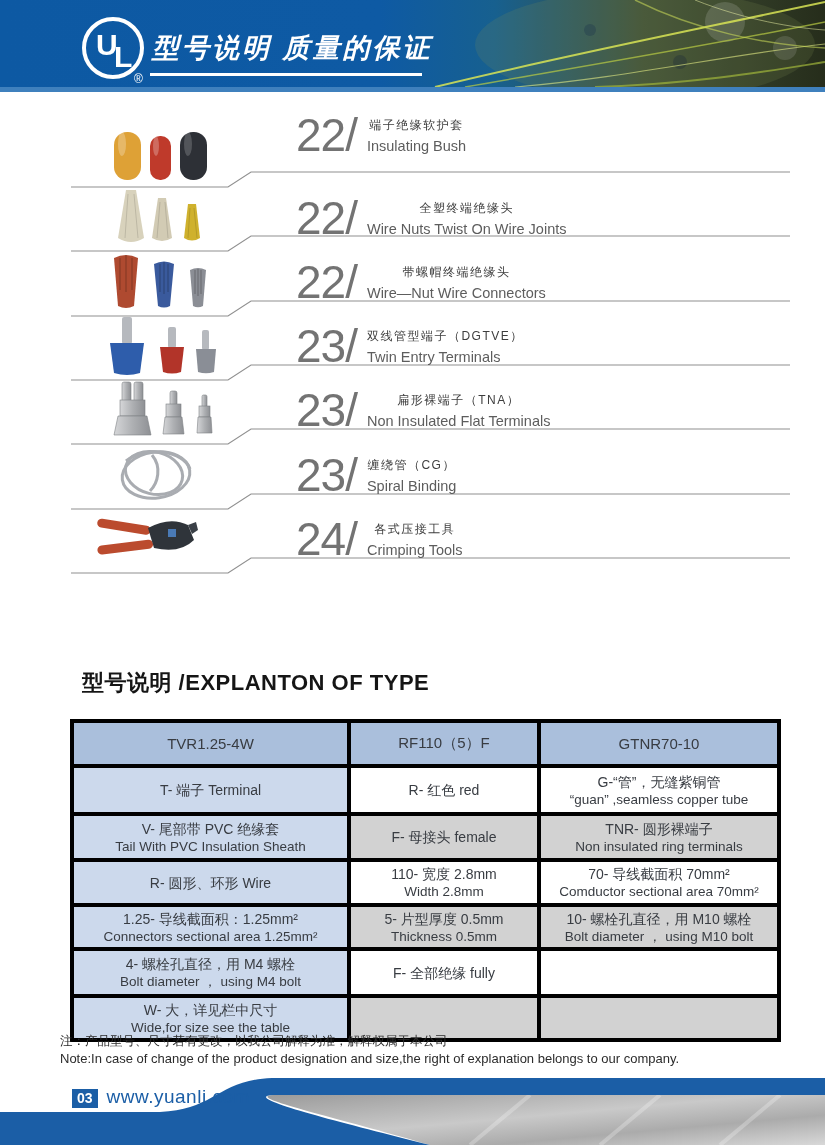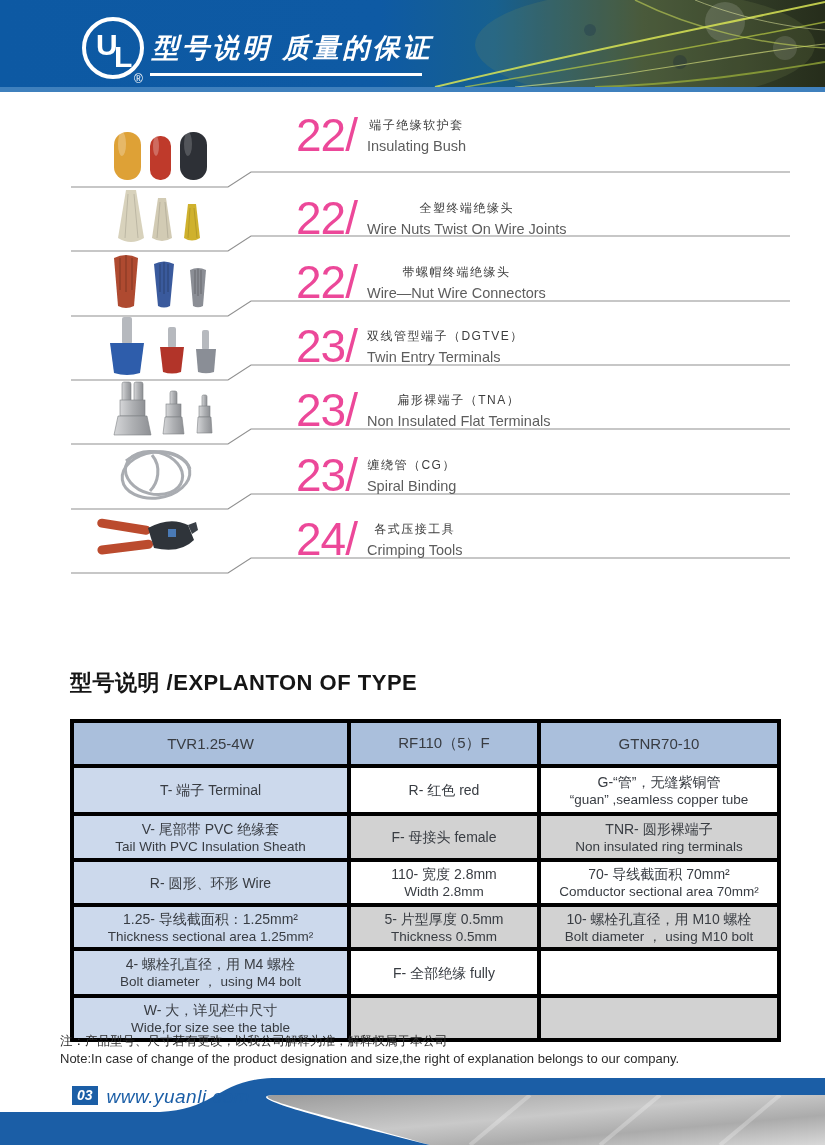--- a/index.html
+++ b/index.html
@@ -13,48 +13,48 @@
   .hdr-art{position:absolute;top:0;right:0;width:430px;height:87px;}
   .logo{position:absolute;top:13px;left:76px;width:76px;height:74px;}
   .brand{position:absolute;top:30px;left:152px;color:#fff;font-weight:bold;font-style:italic;
          font-size:27px;letter-spacing:3px;white-space:nowrap;}
   .brand-line{position:absolute;top:73px;left:150px;width:272px;height:3px;background:#fff;}
 
   
   .toc{position:absolute;top:94px;left:0;width:825px;height:486px;}
   .toc-lines{position:absolute;top:0;left:0;width:825px;height:486px;}
   .toc-item{position:absolute;left:296px;display:flex;align-items:flex-start;}
-  .toc-num{font-size:46px;line-height:50px;color:#ec4899;letter-spacing:-1px;}
+  .toc-num{font-size:46px;line-height:50px;color:#737373;letter-spacing:-1px;}
   .toc-titles{margin-left:10px;padding-top:5px;}
   .toc-cn{font-size:12px;color:#3d3d3d;letter-spacing:1.5px;line-height:20px;text-align:center;}
   .toc-en{font-size:14.5px;color:#5d5d5d;line-height:19px;margin-top:2px;}
   .toc-fig{position:absolute;left:92px;width:140px;height:60px;}
 
   
   .type-sec{position:absolute;top:668px;left:70px;width:707px;}
-  .type-title{font-size:22px;font-weight:bold;color:#151515;letter-spacing:0.5px;margin:0 0 0 0;}
+  .type-title{font-size:22px;font-weight:bold;color:#151515;letter-spacing:0.5px;margin:0 0 0 12px;}
   table.spec{border-collapse:collapse;table-layout:fixed;width:707px;margin-top:21px;
              border:2px solid #3f3f3f;}
   table.spec th,table.spec td{border:4px solid #000000;text-align:center;vertical-align:middle;
              padding:2px 4px;color:#383c42;}
   table.spec th{background:#aabfdc;font-weight:normal;font-size:15px;}
   td.c1{background:#ccd9ec;}
   td.w{background:#ffffff;}
   td.g{background:#d2d2d2;}
   .cellcn{font-size:14px;line-height:18px;}
   .cellen{font-size:13.5px;line-height:17px;}
 
   
   .notes{position:absolute;top:1033px;left:60px;width:700px;color:#2b2b2b;}
   .note-cn{font-size:12.5px;line-height:17px;}
   .note-en{font-size:13px;line-height:17px;}
 
   
   .foot-swoosh{position:absolute;top:1078px;left:0;width:825px;height:67px;}
-  .foot-row{position:absolute;top:1086px;left:72px;display:flex;align-items:flex-start;font-style:italic;}
+  .foot-row{position:absolute;top:1086px;left:72px;display:flex;align-items:flex-end;}
   .page-badge{background:#1b5ea6;color:#fff;font-size:14px;font-weight:bold;
               padding:1px 5px 2px 5px;line-height:16px;}
   .site{color:#1b5ea6;font-size:19px;margin-left:9px;letter-spacing:0.5px;}
 </style>
 </head>
 <body>
 
 <div class="page">
 
   <div class="hdr">
@@ -287,21 +287,21 @@
               <div class="cellen">Width 2.8mm</div>
             </td>
         <td class="w">
               <div class="cellcn">70- 导线截面积 70mm²</div>
               <div class="cellen">Comductor sectional area 70mm²</div>
             </td>
       </tr>
       <tr style="height:44px">
         <td class="c1">
               <div class="cellcn">1.25- 导线截面积：1.25mm²</div>
-              <div class="cellen">Thickness sectional area 1.25mm²</div>
+              <div class="cellen">Connectors sectional area 1.25mm²</div>
             </td>
         <td class="g">
               <div class="cellcn">5- 片型厚度 0.5mm</div>
               <div class="cellen">Thickness 0.5mm</div>
             </td>
         <td class="g">
               <div class="cellcn">10- 螺栓孔直径，用 M10 螺栓</div>
               <div class="cellen">Bolt diameter ， using M10 bolt</div>
             </td>
       </tr>

